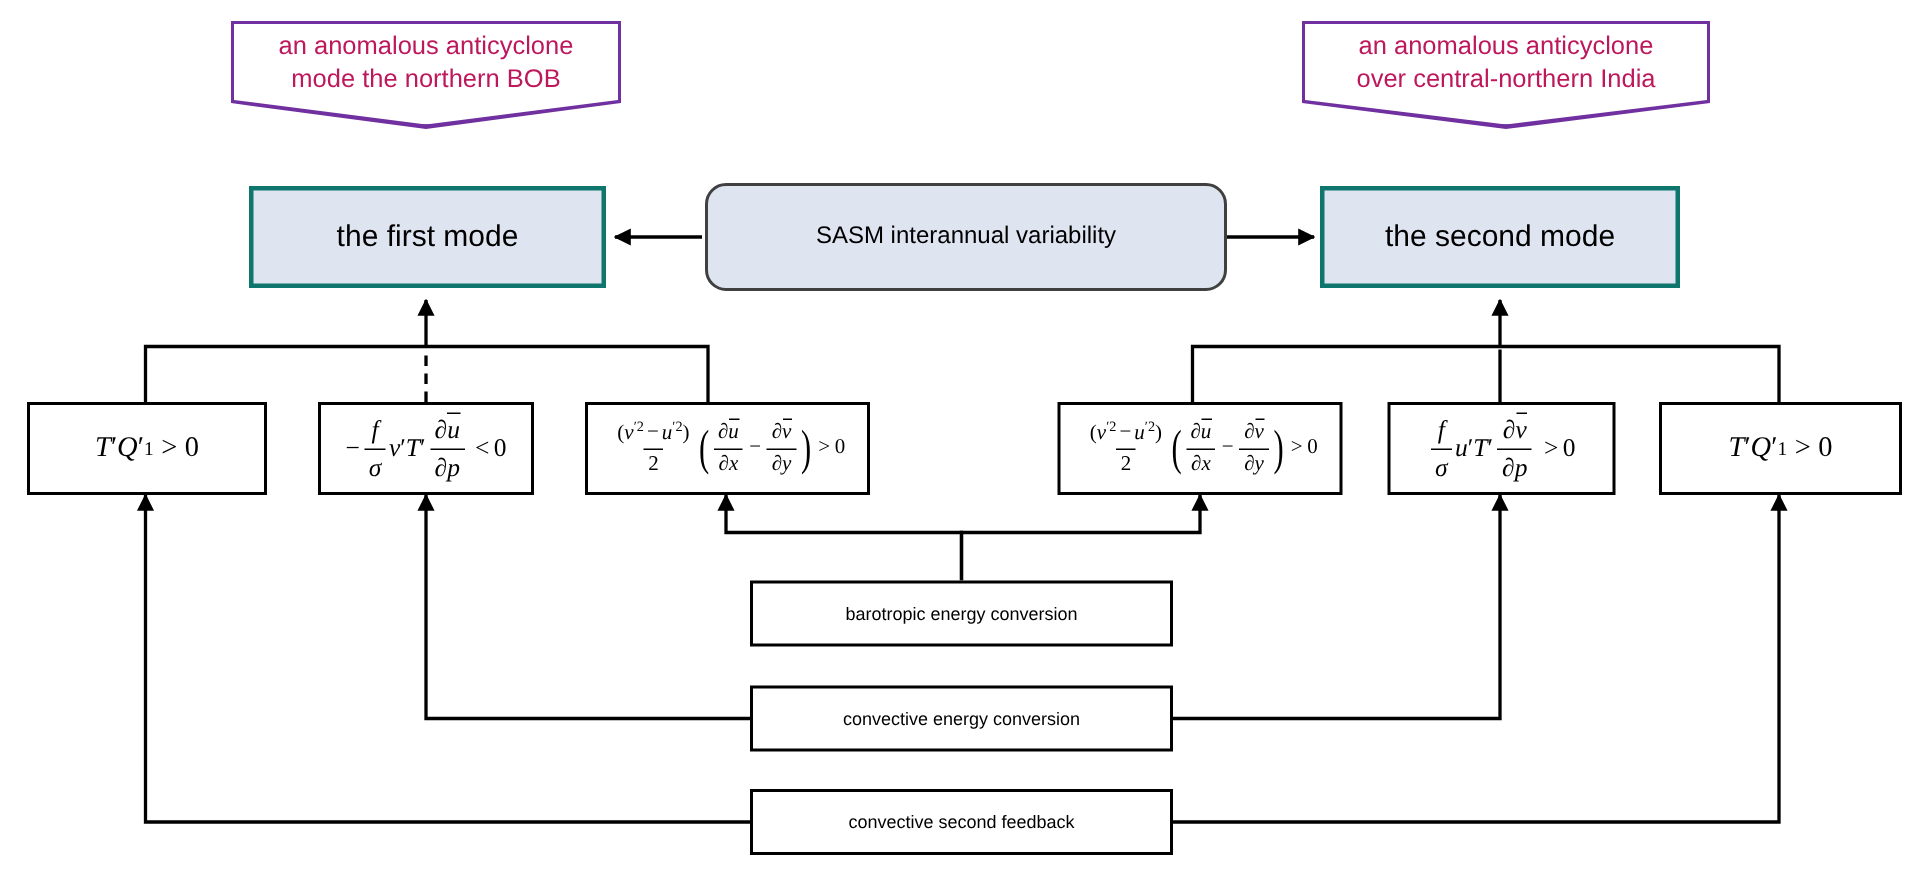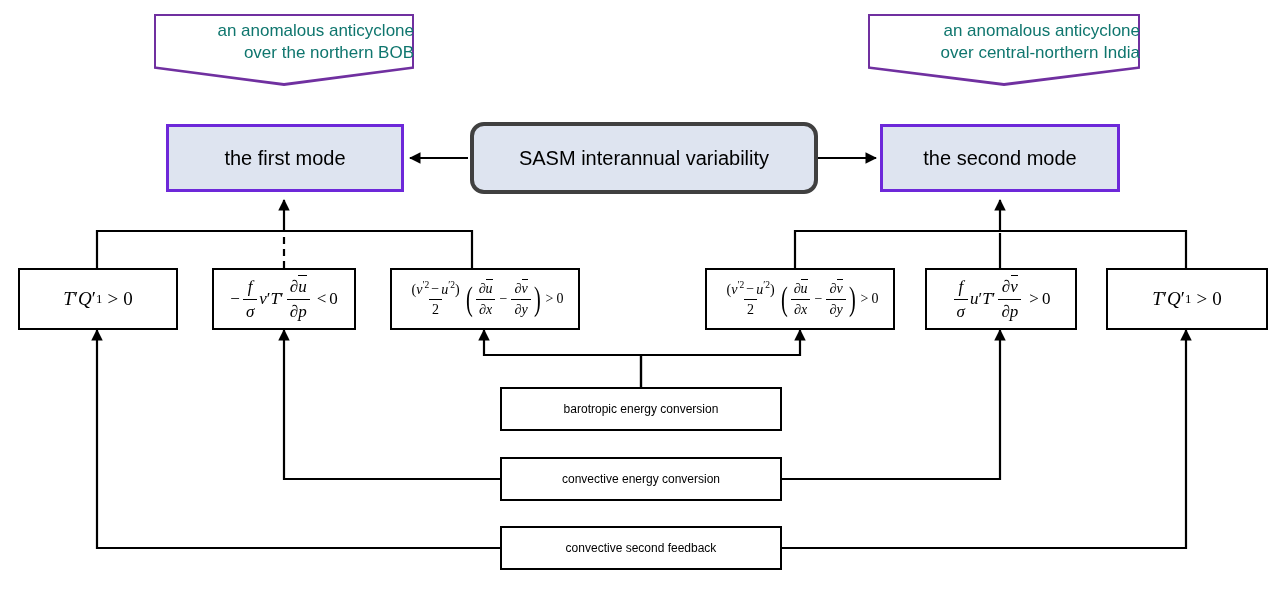--- a/index.html
+++ b/index.html
@@ -28,31 +28,31 @@
     position: absolute;
     box-sizing: border-box;
     display: flex;
     align-items: center;
     justify-content: center;
     text-align: center;
     line-height: 1.25;
   }
   
   .mode-box {
-    border: 3px solid #6d28d9;
+    border: 3px solid #0f766e;
     background: #DEE4F0;
     font-size: 20px;
     color: #000000;
   }
   
   .center-box {
-    border: 4px solid #404040;
+    border: 2px solid #404040;
     border-radius: 14px;
     background: #DEE4F0;
-    font-size: 20px;
+    font-size: 16px;
     color: #000000;
   }
   .callout-shell {
     position: absolute;
     box-sizing: border-box;
   }
   .callout-shell .fillbox {
     position: absolute;
     inset: 0;
     background: #7030A0;
@@ -62,23 +62,23 @@
   .callout-shell .innerbox {
     position: absolute;
     left: 2px; top: 2px; right: 2px; bottom: 3px;
     background: #ffffff;
     -webkit-clip-path: polygon(0% 0%, 100% 0%, 100% 75.5%, 50% 100%, 0% 75.5%);
     clip-path: polygon(0% 0%, 100% 0%, 100% 75.5%, 50% 100%, 0% 75.5%);
   }
   .callout-shell .calltext {
     position: absolute;
     left: 0; right: 0; top: 6px;
-    text-align: right;
+    text-align: center;
     font-size: 17px;
-    color: #0f766e;
+    color: #be185d;
     line-height: 1.3;
   }
   
   .plain-box {
     border: 2px solid #000000;
     background: #ffffff;
     font-size: 12px;
     color: #000000;
   }
   .formula-box {
@@ -163,21 +163,21 @@
 
       <path d="M 782 548 L 1186 548 L 1186 330" marker-end="url(#arrow)"></path>
     </g>
   </svg>
 
   <div class="callout-shell" style="left:154px; top:14px; width:260px; height:72px;">
     <div class="fillbox"></div>
     <div class="innerbox"></div>
     <div class="calltext">
       <div>an anomalous anticyclone</div>
-      <div>over the northern BOB</div>
+      <div>mode the northern BOB</div>
     </div>
   </div>
 
   <div class="callout-shell" style="left:868px; top:14px; width:272px; height:72px;">
     <div class="fillbox"></div>
     <div class="innerbox"></div>
     <div class="calltext">
       <div>an anomalous anticyclone</div>
       <div>over central-northern India</div>
     </div>

